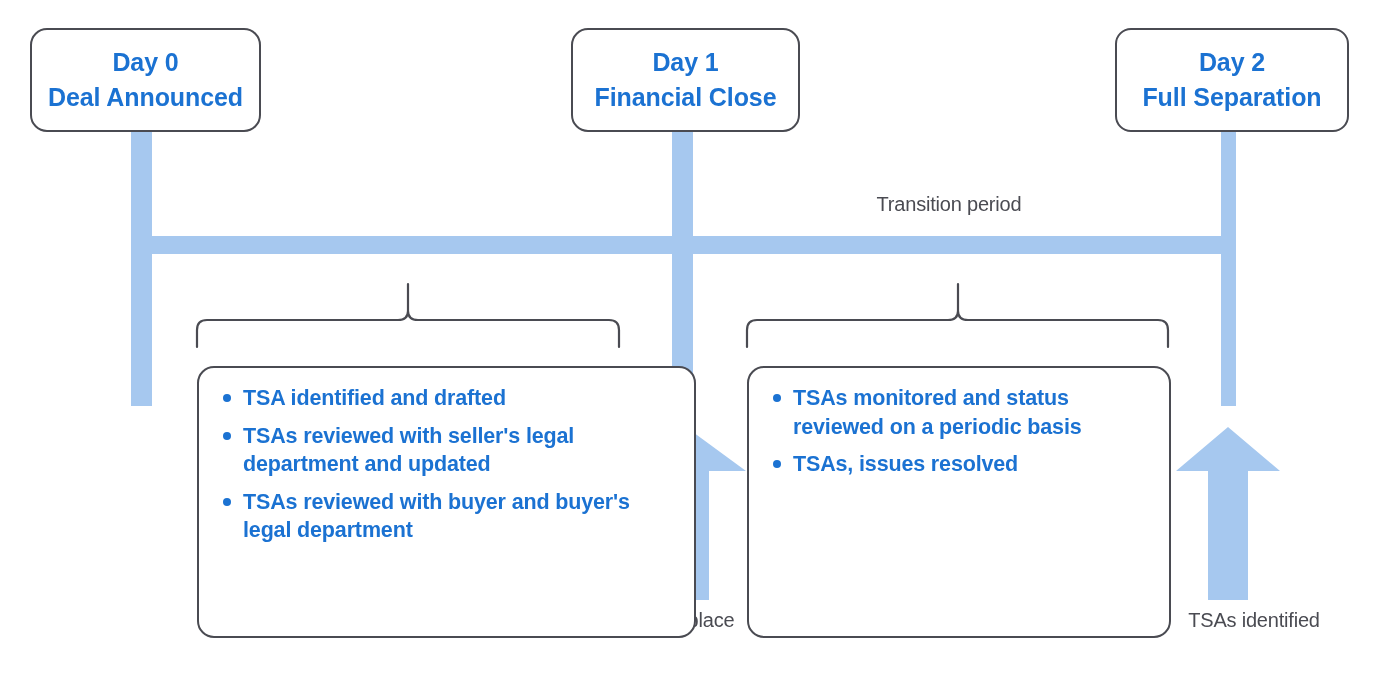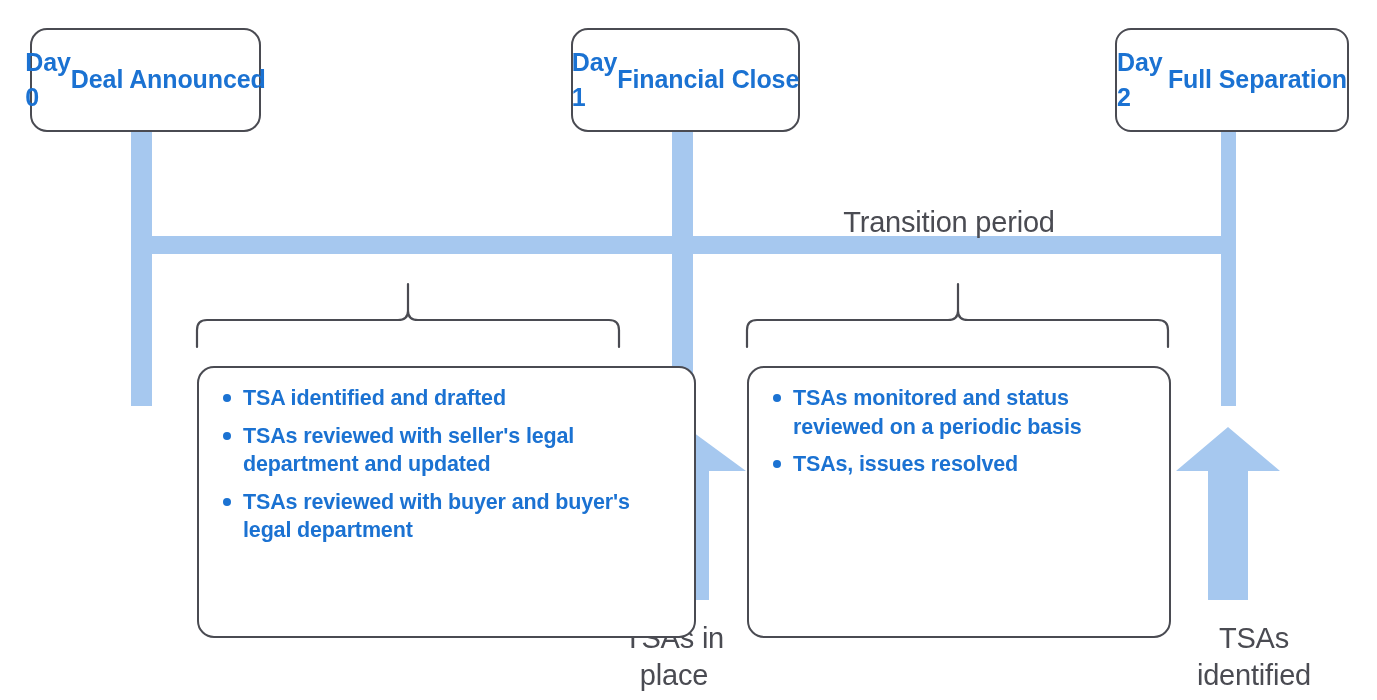--- a/index.html
+++ b/index.html
@@ -28,21 +28,21 @@
   }
 
   
   .milestone {
     position: absolute;
     box-sizing: border-box;
     border: 2.6px solid #4a4b52;
     border-radius: 17px;
     background: #ffffff;
     display: flex;
-    flex-direction: row;
+    flex-direction: column;
     align-items: center;
     justify-content: center;
     color: #1b72d2;
     font-weight: 700;
     font-size: 25px;
     line-height: 1.42;
     letter-spacing: -0.1px;
     z-index: 6;
   }
   .milestone .line1 { display: block; }
@@ -87,27 +87,26 @@
     width: 8px;
     height: 8px;
     border-radius: 50%;
     background: #1b72d2;
   }
 
   
   .caption {
     position: absolute;
     color: #4a4b52;
-    font-size: 29px;
+    font-size: 20px;
     font-weight: 400;
     line-height: 1.28;
     text-align: center;
     letter-spacing: -0.2px;
     z-index: 5;
-    margin-top: 12px;
   }
   #cap-transition {
     left: 810px;
     top: 192px;
     width: 278px;
     text-align: center;
   }
   #cap-tsas-in-place {
     left: 612px;
     top: 608px;

